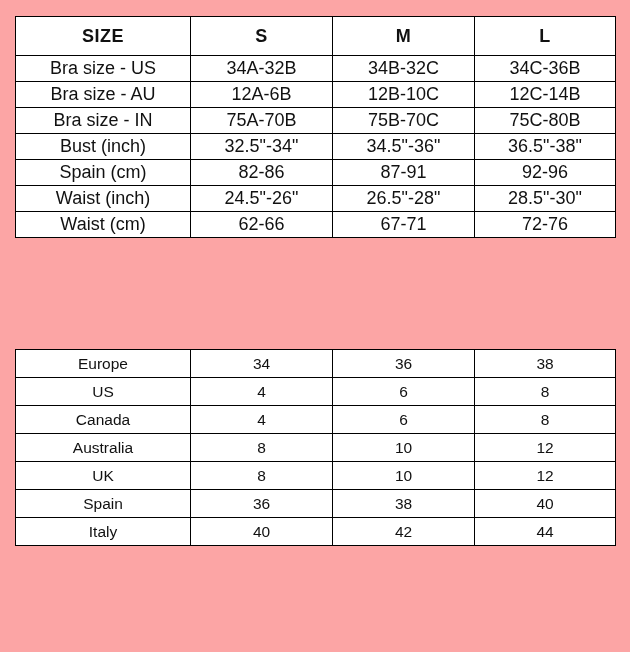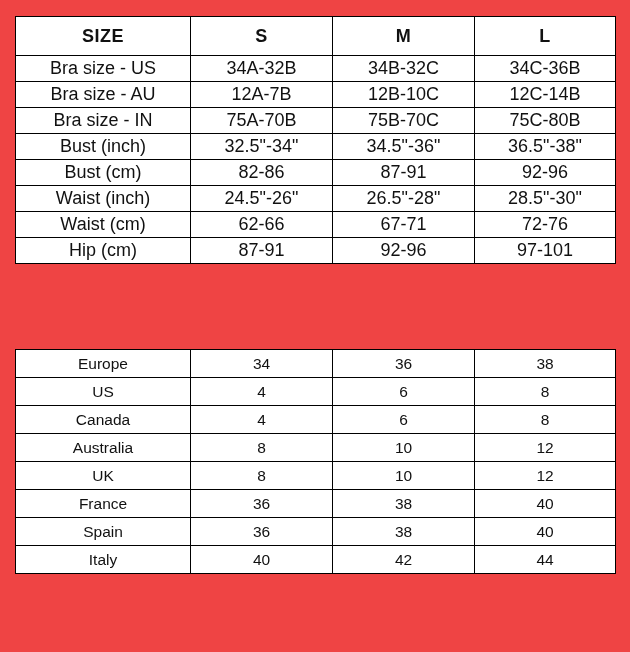--- a/index.html
+++ b/index.html
@@ -11,21 +11,21 @@
     width: 630px;
     height: 652px;
     font-family: "Liberation Sans", sans-serif;
     color: #1a1a1a;
     overflow: hidden;
   }
   .page {
     width: 630px;
     height: 652px;
     position: relative;
-    background: #ef4444;
+    background: #fca5a5;
   }
   table.size-table {
     border-collapse: collapse;
     table-layout: fixed;
     background: #ffffff;
   }
   table.size-table td, table.size-table th {
     border: 1px solid #000000;
     text-align: center;
     vertical-align: middle;
@@ -95,59 +95,53 @@
     </thead>
     <tbody>
       <tr>
         <td>Bra size - US</td>
         <td>34A-32B</td>
         <td>34B-32C</td>
         <td>34C-36B</td>
       </tr>
       <tr>
         <td>Bra size - AU</td>
-        <td>12A-7B</td>
+        <td>12A-6B</td>
         <td>12B-10C</td>
         <td>12C-14B</td>
       </tr>
       <tr>
         <td>Bra size - IN</td>
         <td>75A-70B</td>
         <td>75B-70C</td>
         <td>75C-80B</td>
       </tr>
       <tr>
         <td>Bust (inch)</td>
         <td>32.5"-34"</td>
         <td>34.5"-36"</td>
         <td>36.5"-38"</td>
       </tr>
       <tr>
-        <td>Bust (cm)</td>
+        <td>Spain (cm)</td>
         <td>82-86</td>
         <td>87-91</td>
         <td>92-96</td>
       </tr>
       <tr>
         <td>Waist (inch)</td>
         <td>24.5"-26"</td>
         <td>26.5"-28"</td>
         <td>28.5"-30"</td>
       </tr>
       <tr>
         <td>Waist (cm)</td>
         <td>62-66</td>
         <td>67-71</td>
         <td>72-76</td>
-      </tr>
-      <tr>
-        <td>Hip (cm)</td>
-        <td>87-91</td>
-        <td>92-96</td>
-        <td>97-101</td>
       </tr>
     </tbody>
   </table>
 
   <table class="size-table" id="table-conversion">
     <colgroup>
       <col class="c0">
         <col class="c1">
         <col class="c2">
         <col class="c3">
@@ -177,26 +171,20 @@
         <td>10</td>
         <td>12</td>
       </tr>
       <tr>
         <td>UK</td>
         <td>8</td>
         <td>10</td>
         <td>12</td>
       </tr>
       <tr>
-        <td>France</td>
-        <td>36</td>
-        <td>38</td>
-        <td>40</td>
-      </tr>
-      <tr>
         <td>Spain</td>
         <td>36</td>
         <td>38</td>
         <td>40</td>
       </tr>
       <tr>
         <td>Italy</td>
         <td>40</td>
         <td>42</td>
         <td>44</td>

